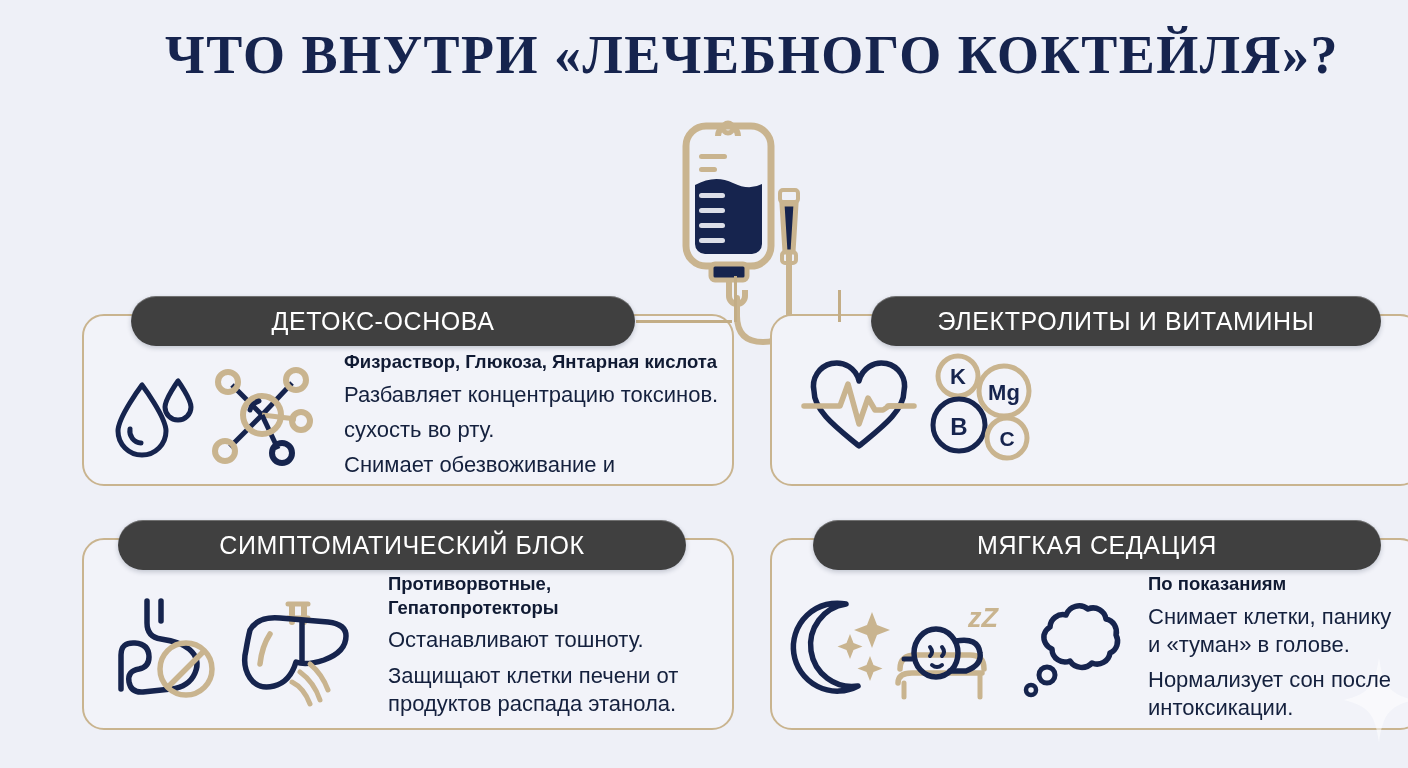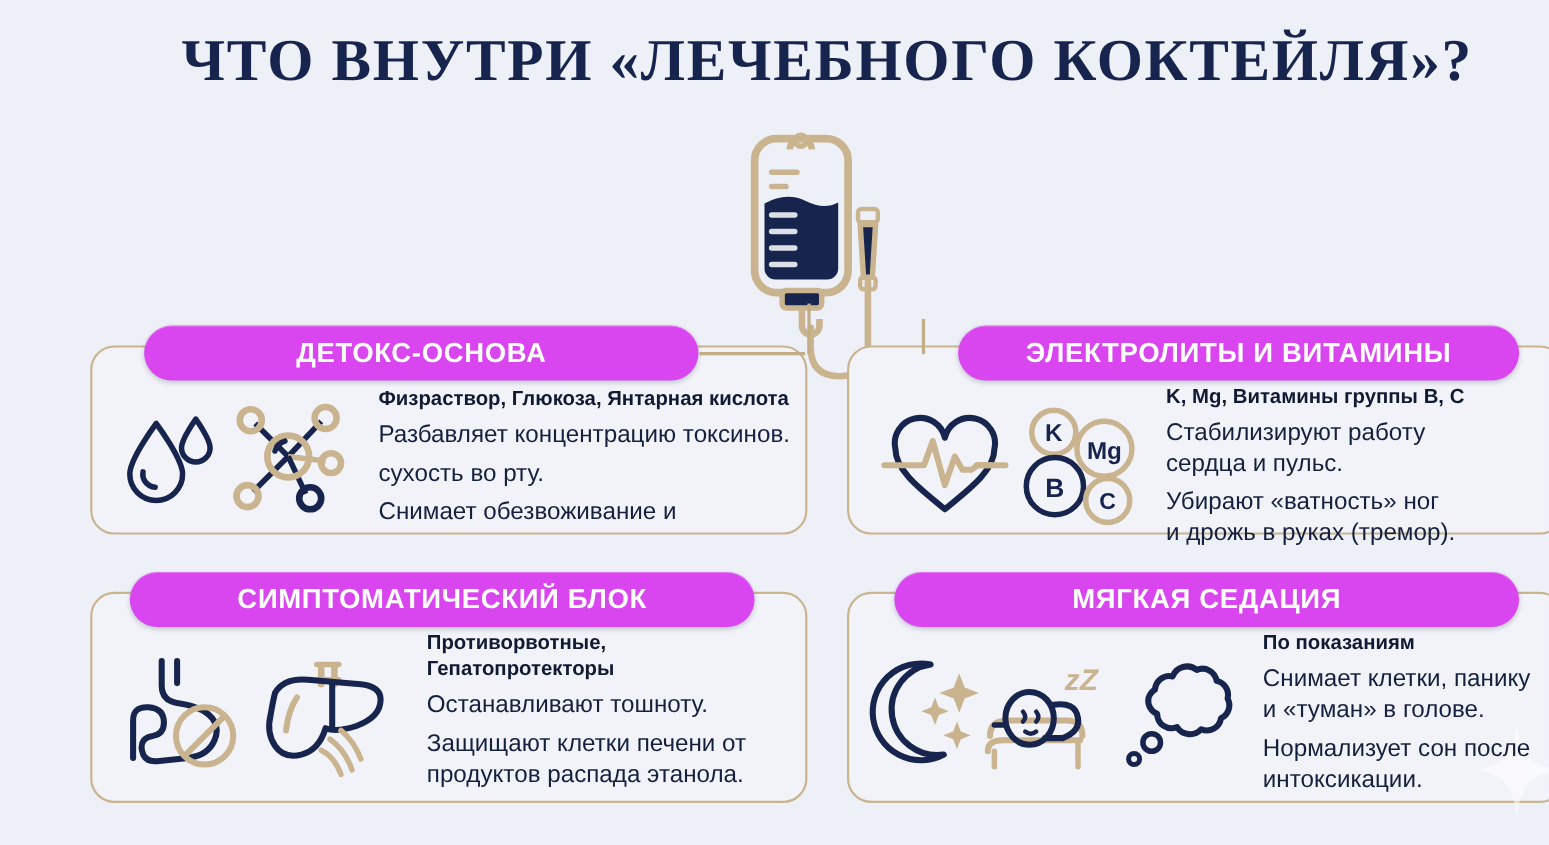--- a/index.html
+++ b/index.html
@@ -66,28 +66,28 @@
   }
   .card-tl { left: 34px;  top: 314px; width: 652px; height: 172px; }
   .card-tr { left: 722px; top: 314px; width: 652px; height: 172px; }
   .card-bl { left: 34px;  top: 538px; width: 652px; height: 192px; }
   .card-br { left: 722px; top: 538px; width: 652px; height: 192px; }
 
   
   .badge {
     position: absolute;
     height: 50px;
-    background: #d946ef;
+    background: #404040;
     border-radius: 25px;
     display: flex;
     align-items: center;
     justify-content: center;
     color: #ffffff;
     font-size: 25px;
-    font-weight: 700;
+    font-weight: 400;
     letter-spacing: 0.6px;
     white-space: nowrap;
     box-shadow: 0 1px 0 rgba(255,255,255,0.25) inset,
                 0 2px 5px rgba(20,30,60,0.22);
     z-index: 3;
   }
   .badge-tl { left: 83px;  top: 296px; width: 504px; }
   .badge-tr { left: 823px; top: 296px; width: 510px; }
   .badge-bl { left: 70px;  top: 520px; width: 568px; }
   .badge-br { left: 765px; top: 520px; width: 568px; }
@@ -244,27 +244,20 @@
           <text x="76" y="52" text-anchor="middle" font-family="Liberation Sans, sans-serif" font-size="22" font-weight="700" fill="#16244e">Mg</text>
 
           <circle cx="31" cy="77" r="26" fill="none" stroke="#16244e" stroke-width="5"></circle>
           <text x="31" y="87" text-anchor="middle" font-family="Liberation Sans, sans-serif" font-size="24" font-weight="700" fill="#16244e">B</text>
 
           <circle cx="79" cy="90" r="20" fill="none" stroke="#c9b48f" stroke-width="5"></circle>
           <text x="79" y="98" text-anchor="middle" font-family="Liberation Sans, sans-serif" font-size="21" font-weight="700" fill="#16244e">C</text>
         </svg>
       </span>
     </div>
-    <div class="texts" style="margin-left:24px;">
-      <div class="lead">K, Mg, Витамины группы B, C</div>
-      <div class="body-line" style="margin-bottom:0;">Стабилизируют работу</div>
-      <div class="body-line">сердца и пульс.</div>
-      <div class="body-line" style="margin-bottom:0;">Убирают «ватность» ног</div>
-      <div class="body-line">и дрожь в руках (тремор).</div>
-    </div>
   </div>
 
   <div class="card card-bl"></div>
   <div class="badge badge-bl">СИМПТОМАТИЧЕСКИЙ БЛОК</div>
   <div class="content content-bl">
     <div class="icons">
 
       <span>
         <svg width="118" height="112" viewBox="0 0 118 112">
           <path d="M41 12 l0 22 q0 14 14 16 q20 3 28 10 q12 10 6 24 q-6 14 -24 16 l-28 3

